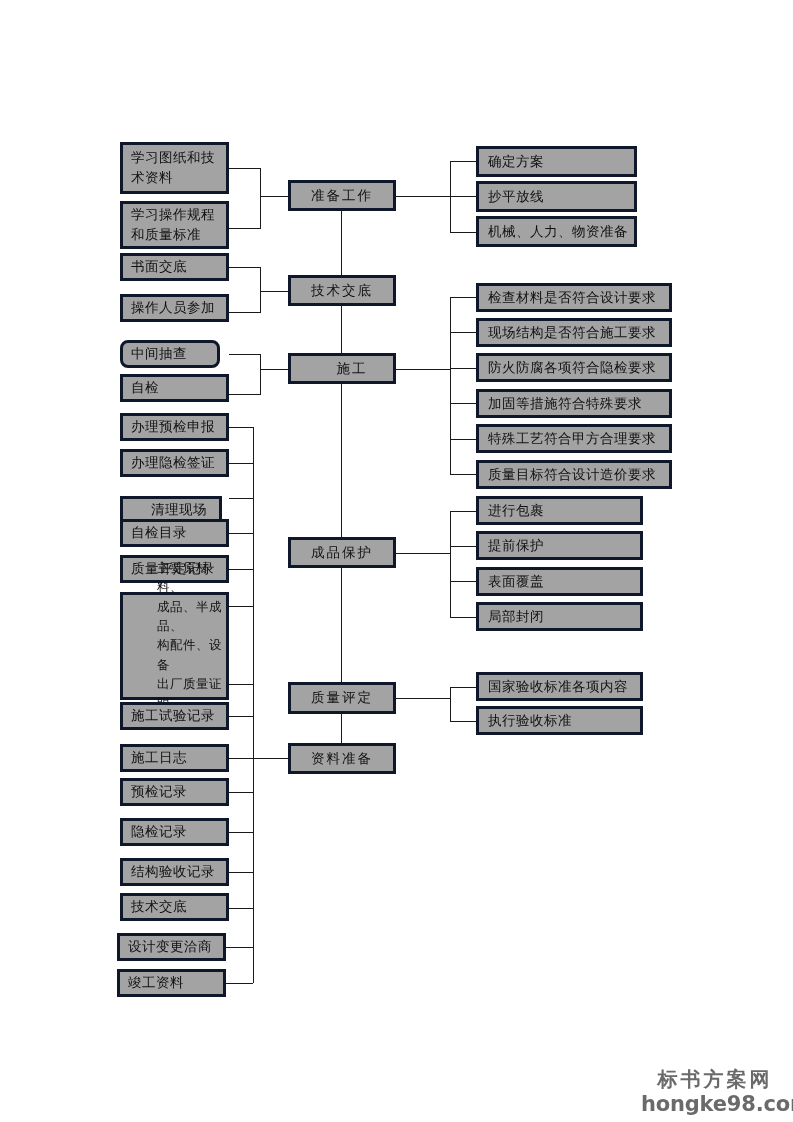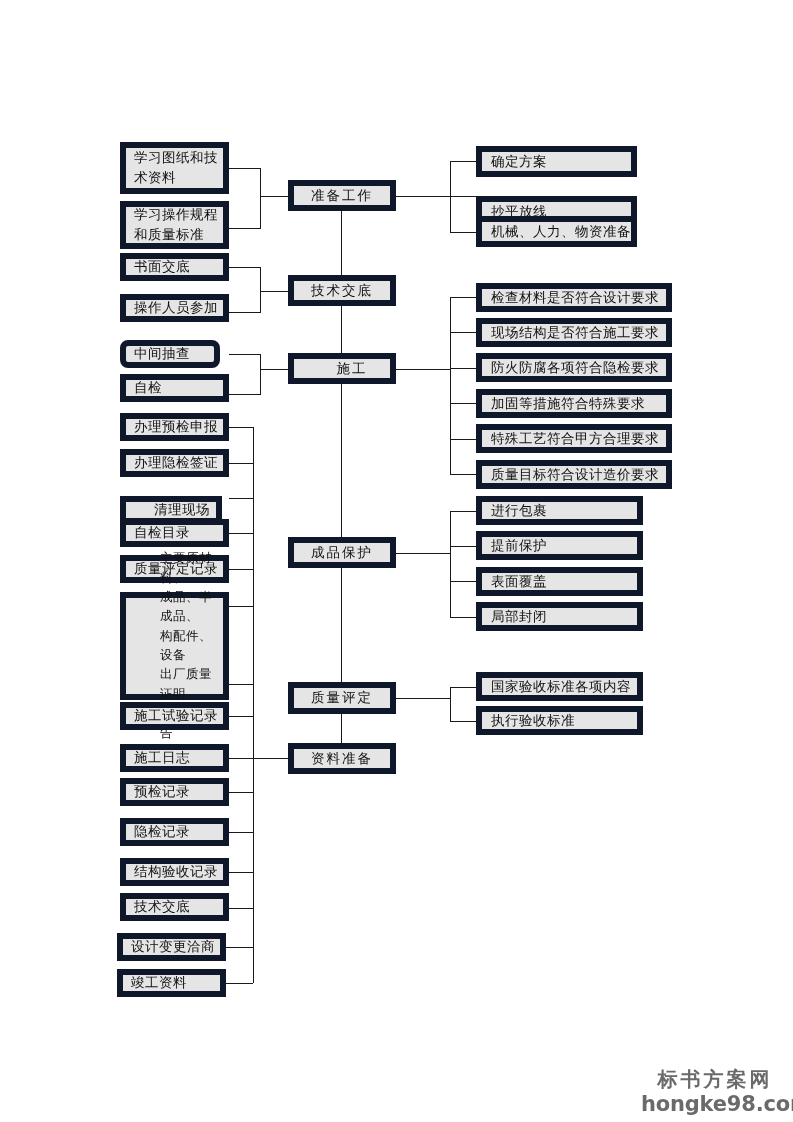--- a/index.html
+++ b/index.html
@@ -14,22 +14,22 @@
   #canvas {
     position: relative;
     width: 793px;
     height: 1122px;
     background: #ffffff;
     overflow: hidden;
   }
   .box {
     position: absolute;
     box-sizing: border-box;
-    border: 6px solid #0f172a;
-    background: #e5e5e5;
+    border: 3px solid #0f172a;
+    background: #a3a3a3;
     color: #111111;
     font-size: 13.5px;
     line-height: 1.45;
     display: flex;
     align-items: center;
     z-index: 3;
     letter-spacing: 0.5px;
   }
   .box.left {
     justify-content: flex-start;
@@ -171,21 +171,21 @@
   <div class="box center-node" style="left:288px; top:682px; width:108px; height:32px;">
     <span class="txt">质量评定</span>
   </div>
   <div class="box center-node" style="left:288px; top:743px; width:108px; height:31px;">
     <span class="txt">资料准备</span>
   </div>
 
   <div class="box rightitem" style="left:476px; top:146px; width:161px; height:31px;">
     <span class="txt">确定方案</span>
   </div>
-  <div class="box rightitem" style="left:476px; top:181px; width:161px; height:31px;margin-top:15px;">
+  <div class="box rightitem" style="left:476px; top:181px; width:161px; height:31px;">
     <span class="txt">抄平放线</span>
   </div>
   <div class="box rightitem" style="left:476px; top:216px; width:161px; height:31px;">
     <span class="txt">机械、人力、物资准备</span>
   </div>
 
   <div class="box rightitem" style="left:476px; top:283px; width:196px; height:29px;">
     <span class="txt">检查材料是否符合设计要求</span>
   </div>
   <div class="box rightitem" style="left:476px; top:318px; width:196px; height:29px;">

